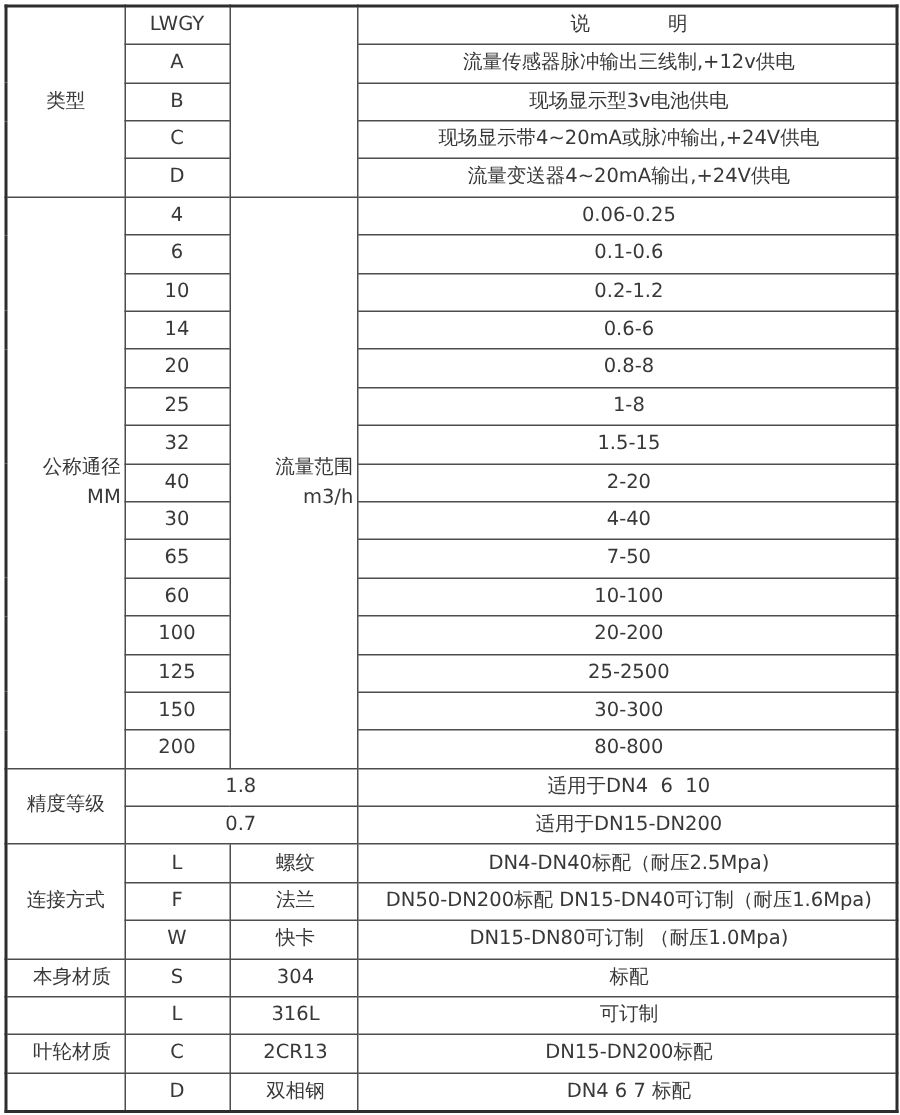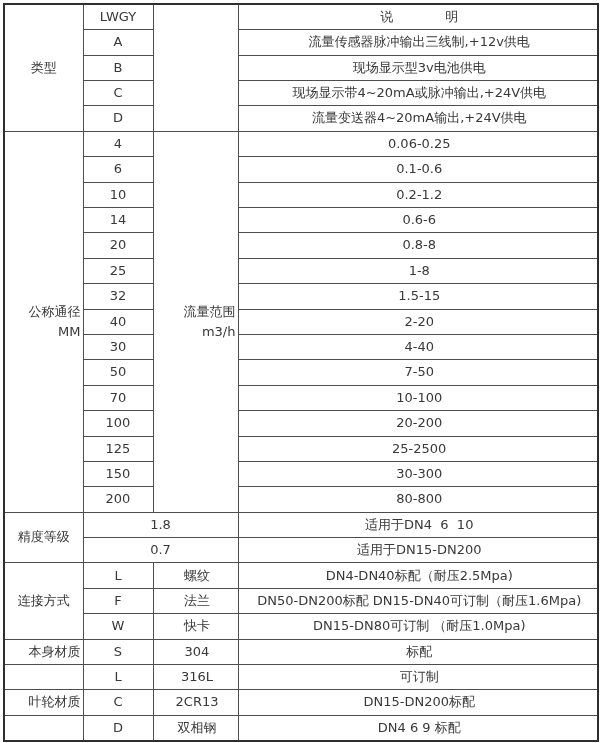--- a/index.html
+++ b/index.html
@@ -31,21 +31,21 @@
     color: #383838;
     font-size: 13px;
     line-height: 1.25;
     padding: 0 2px 0 5px;
     vertical-align: middle;
     white-space: pre;
     overflow: hidden;
   }
   td.c { text-align: center; padding: 4px 2px; margin-top: 39px; }
   td.l { text-align: center; }
-  td.lbl-left { text-align: right; padding-left: 1px; }
+  td.lbl-left { text-align: left; padding-left: 17px; }
   .two-line span { display: block; text-align: right; line-height: 1.55; }
 </style>
 </head>
 <body>
 
 <div class="page">
   <table class="spec">
     <colgroup>
       <col class="c1">
         <col class="c2">
@@ -109,25 +109,25 @@
     </tr>
     <tr>
       <td class="c">40</td>
       <td class="l">2-20</td>
     </tr>
     <tr>
       <td class="c">30</td>
       <td class="l">4-40</td>
     </tr>
     <tr>
-      <td class="c">50</td>
+      <td class="c">65</td>
       <td class="l">7-50</td>
     </tr>
     <tr>
-      <td class="c">70</td>
+      <td class="c">60</td>
       <td class="l">10-100</td>
     </tr>
     <tr>
       <td class="c">100</td>
       <td class="l">20-200</td>
     </tr>
     <tr>
       <td class="c">125</td>
       <td class="l">25-2500</td>
     </tr>
@@ -183,17 +183,17 @@
     <tr>
       <td class="lbl-left">叶轮材质</td>
       <td class="c">C</td>
       <td class="l">2CR13</td>
       <td class="l">DN15-DN200标配</td>
     </tr>
     <tr>
       <td></td>
       <td class="c">D</td>
       <td class="l">双相钢</td>
-      <td class="l">DN4 6 9 标配</td>
+      <td class="l">DN4 6 7 标配</td>
     </tr>
   </tbody>
     </table>
 </div>
 
 </body></html>

